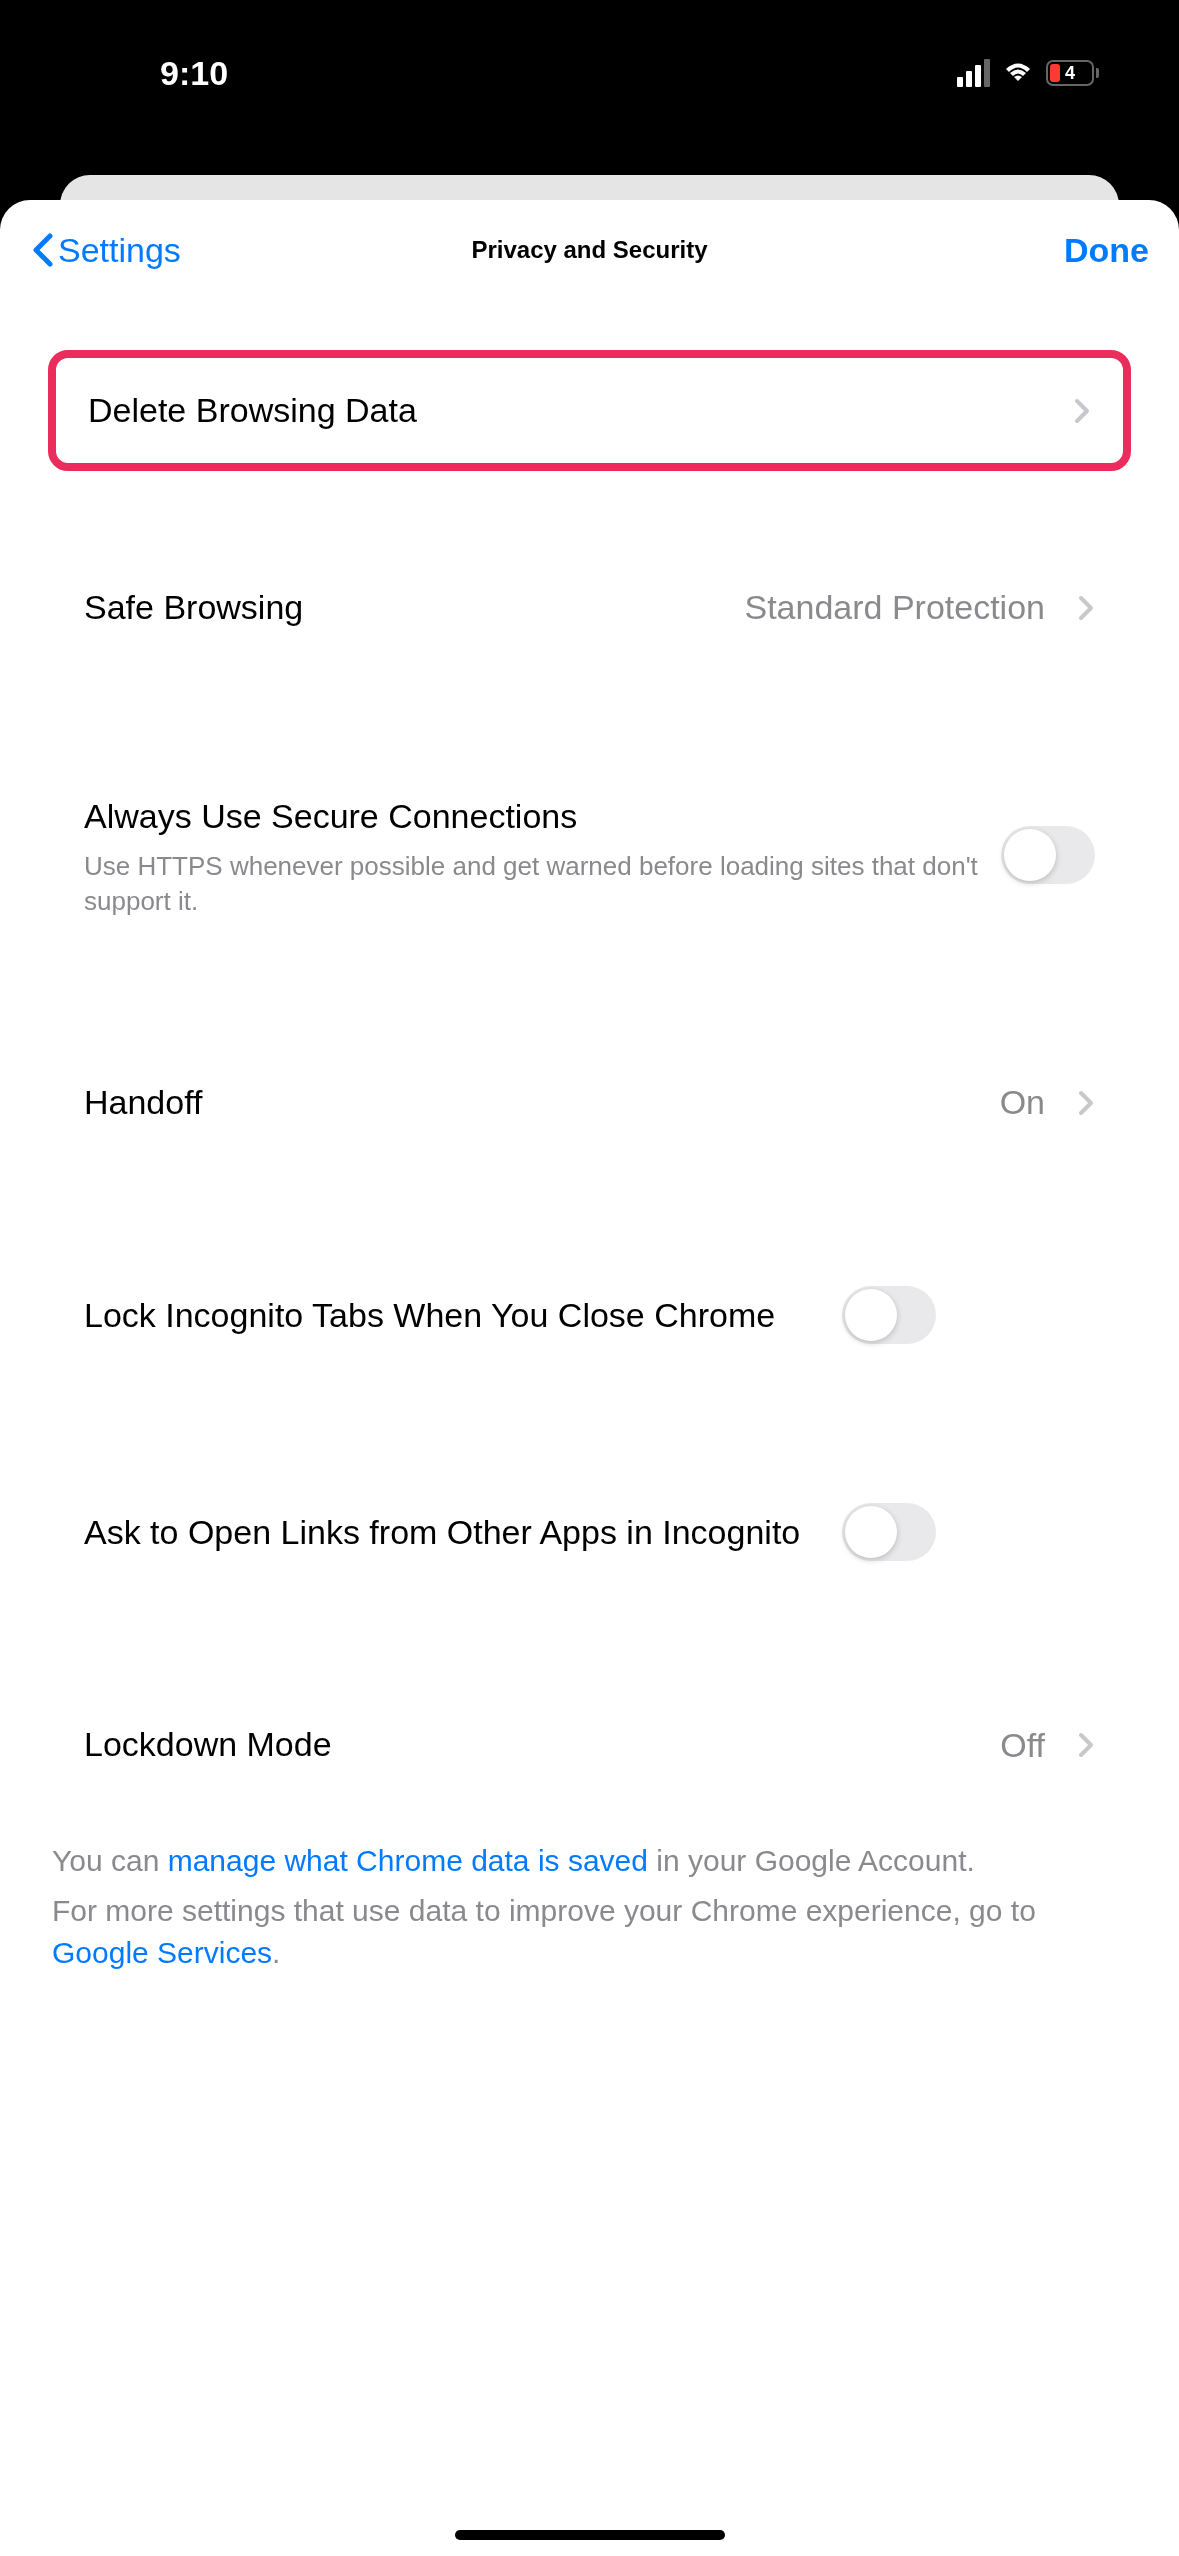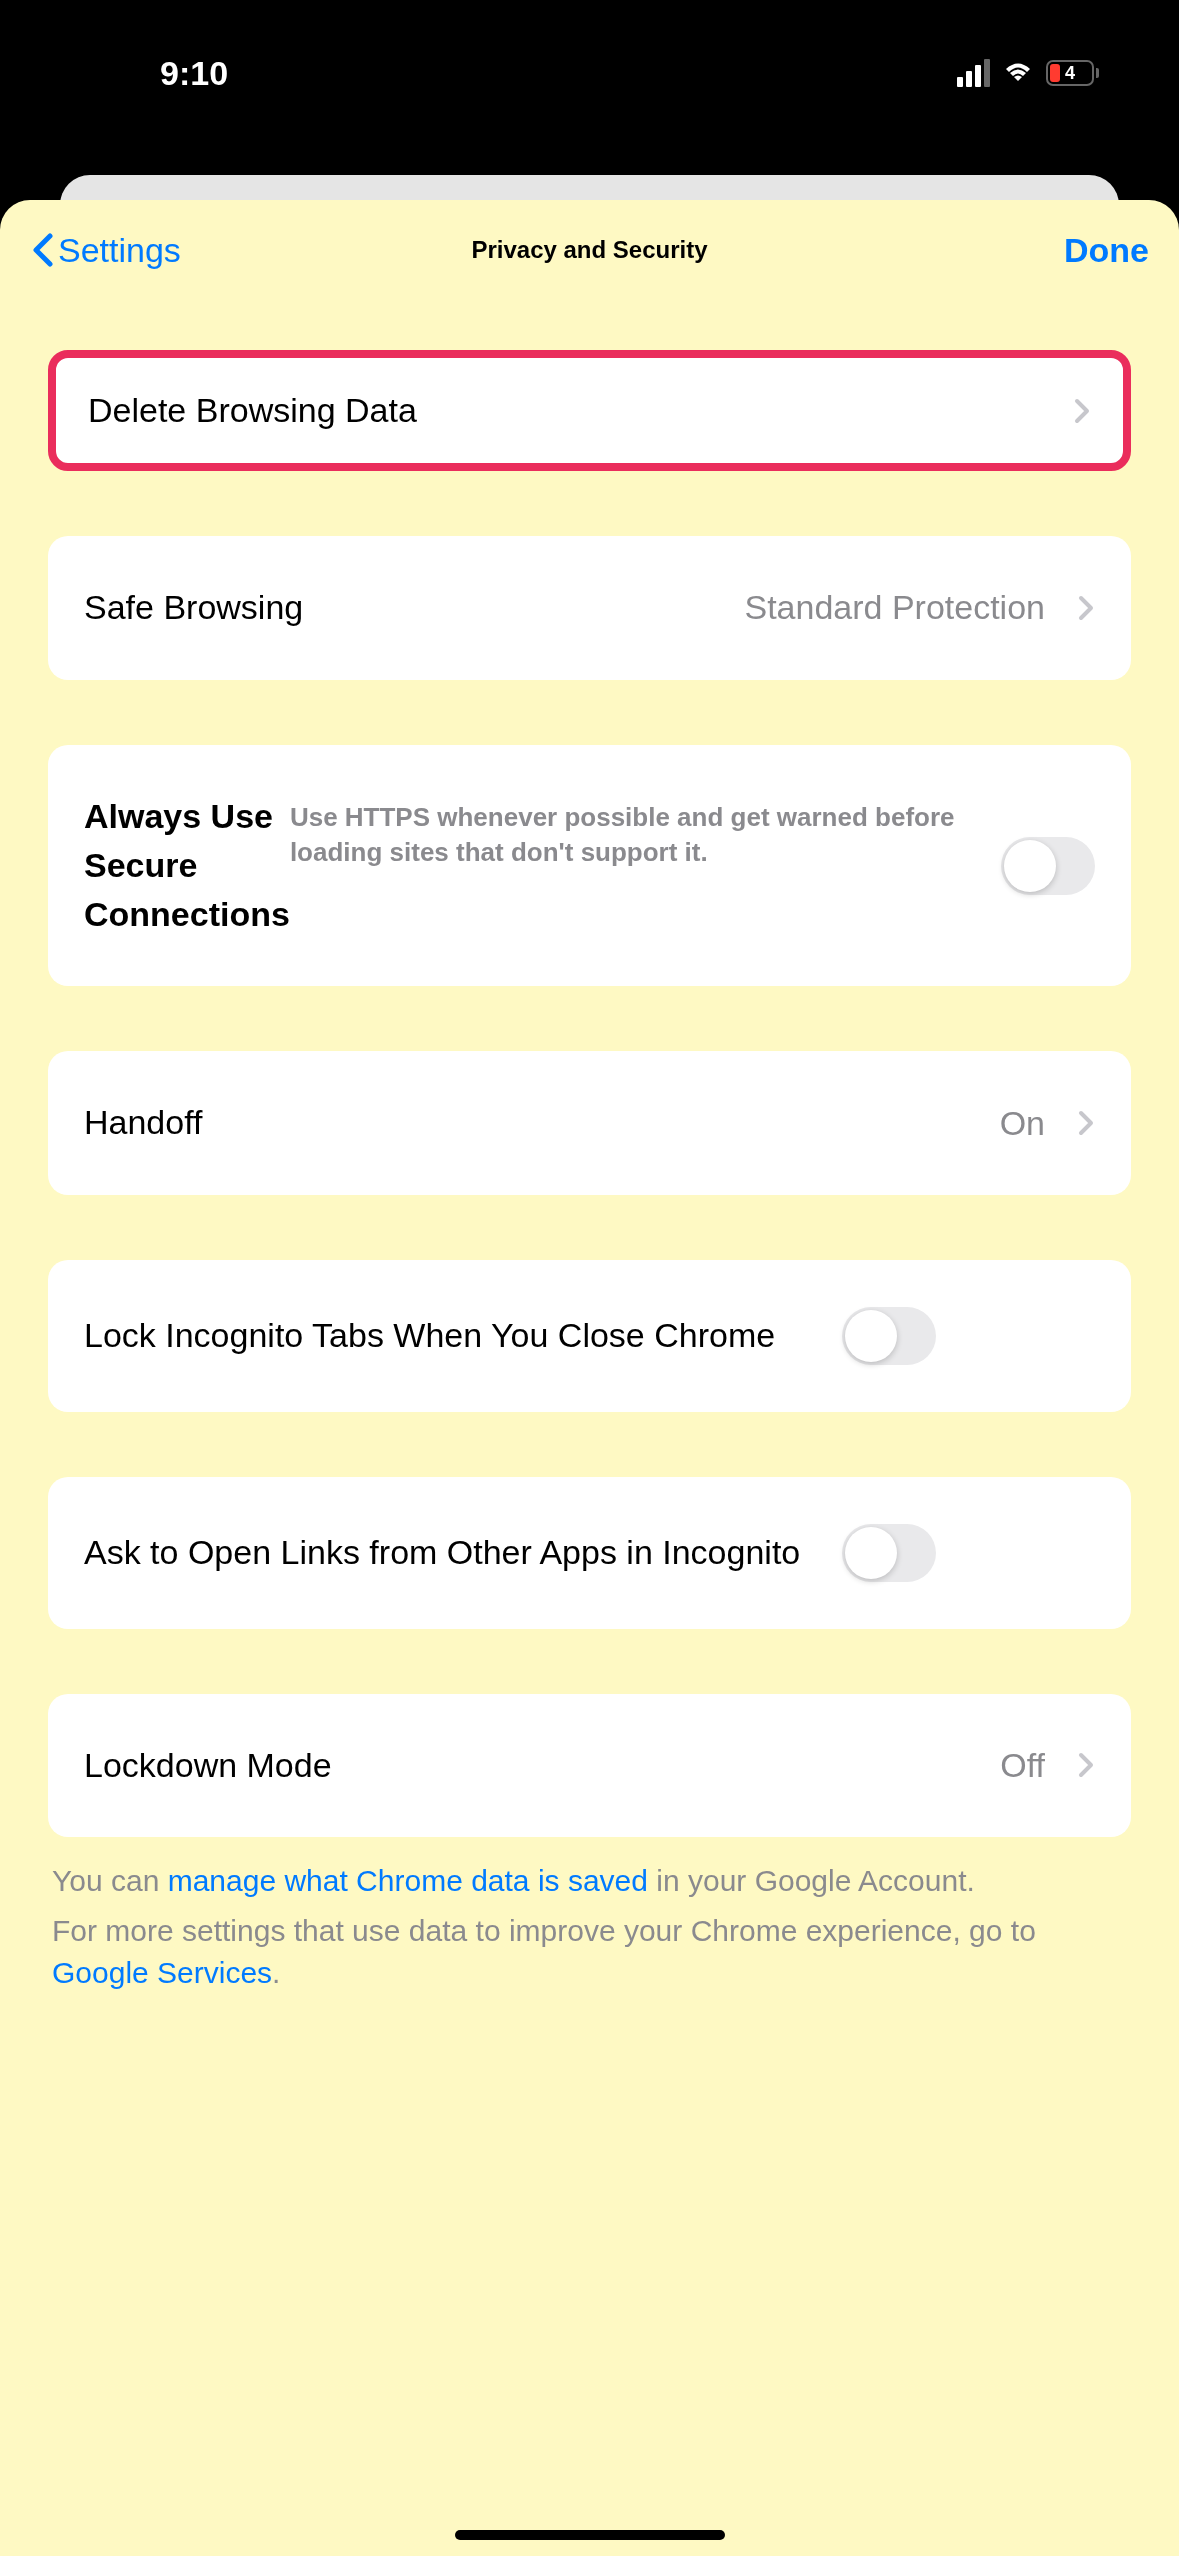--- a/index.html
+++ b/index.html
@@ -14,35 +14,35 @@
     .signal-bar:nth-child(2) { height: 16px; }
     .signal-bar:nth-child(3) { height: 22px; }
     .signal-bar-dim { width: 6px; height: 28px; background: #666; border-radius: 1px; }
     .wifi-icon svg { display: block; }
     .battery { display: flex; align-items: center; }
     .battery-body { width: 48px; height: 26px; border: 2px solid #666; border-radius: 7px; position: relative; display: flex; align-items: center; justify-content: center; }
     .battery-fill { position: absolute; left: 2px; top: 2px; bottom: 2px; width: 10px; background: #ff3b30; border-radius: 3px; }
     .battery-num { position: relative; z-index: 1; font-size: 18px; font-weight: 600; color: #fff; }
     .battery-tip { width: 3px; height: 10px; background: #666; border-radius: 0 2px 2px 0; margin-left: 2px; }
     .sheet-bg { position: absolute; top: 175px; left: 60px; right: 60px; height: 30px; background: #e5e5e5; border-radius: 30px 30px 0 0; }
-    .sheet { position: absolute; top: 200px; left: 0; right: 0; bottom: 0; background: #fef9c3; border-radius: 30px 30px 0 0; display: flex; flex-direction: column; }
+    .sheet { position: absolute; top: 200px; left: 0; right: 0; bottom: 0; background: #ffffff; border-radius: 30px 30px 0 0; display: flex; flex-direction: column; }
     .nav-bar { height: 100px; display: flex; align-items: center; padding: 0 30px; position: relative; }
     .nav-back { display: flex; align-items: center; gap: 4px; color: #007aff; font-size: 34px; }
     .nav-back svg { display: block; }
     .nav-title { position: absolute; left: 50%; transform: translateX(-50%); font-size: 24px; font-weight: 600; color: #000; text-align: right; }
     .nav-done { margin-left: auto; color: #007aff; font-size: 34px; font-weight: 600; }
     .content { flex: 1; overflow-y: auto; padding: 50px 48px 0 48px; }
     .group { margin-bottom: 65px; }
     .cell { background: #fff; border-radius: 20px; padding: 47px 36px; display: flex; align-items: center; min-height: 100px; }
     .cell-highlighted { border: 8px solid #ea2d5c; padding: 28px 32px; }
     .cell-label { font-size: 34px; color: #000; flex: 1; line-height: 1.45; }
     .cell-label-wrap { max-width: 75%; }
     .cell-detail { font-size: 34px; color: #8a8a8e; margin-right: 32px; }
     .cell-description { font-size: 26px; color: #8a8a8e; line-height: 1.35; margin-top: 8px; }
-    .cell-text-col { display: flex; flex-direction: row; flex: 1; padding-right: 20px; font-weight: bold; }
+    .cell-text-col { display: flex; flex-direction: column; flex: 1; padding-right: 20px; }
     .chevron { color: #c7c7cc; }
     .chevron svg { display: block; }
     .toggle { width: 94px; height: 58px; background: #e9e9eb; border-radius: 29px; position: relative; flex-shrink: 0; }
     .toggle-knob { position: absolute; width: 52px; height: 52px; background: #fff; border-radius: 50%; top: 3px; left: 3px; box-shadow: 0 2px 6px rgba(0,0,0,0.2); }
     .footer-text { font-size: 30px; color: #8a8a8e; line-height: 1.4; padding: 0 4px; }
     .footer-link { color: #007aff; }
     .footer-group { margin-top: -42px; margin-bottom: 50px; }
     .home-indicator { position: absolute; bottom: 16px; left: 50%; transform: translateX(-50%); width: 270px; height: 10px; background: #000; border-radius: 5px; }
   </style>
 </head>

